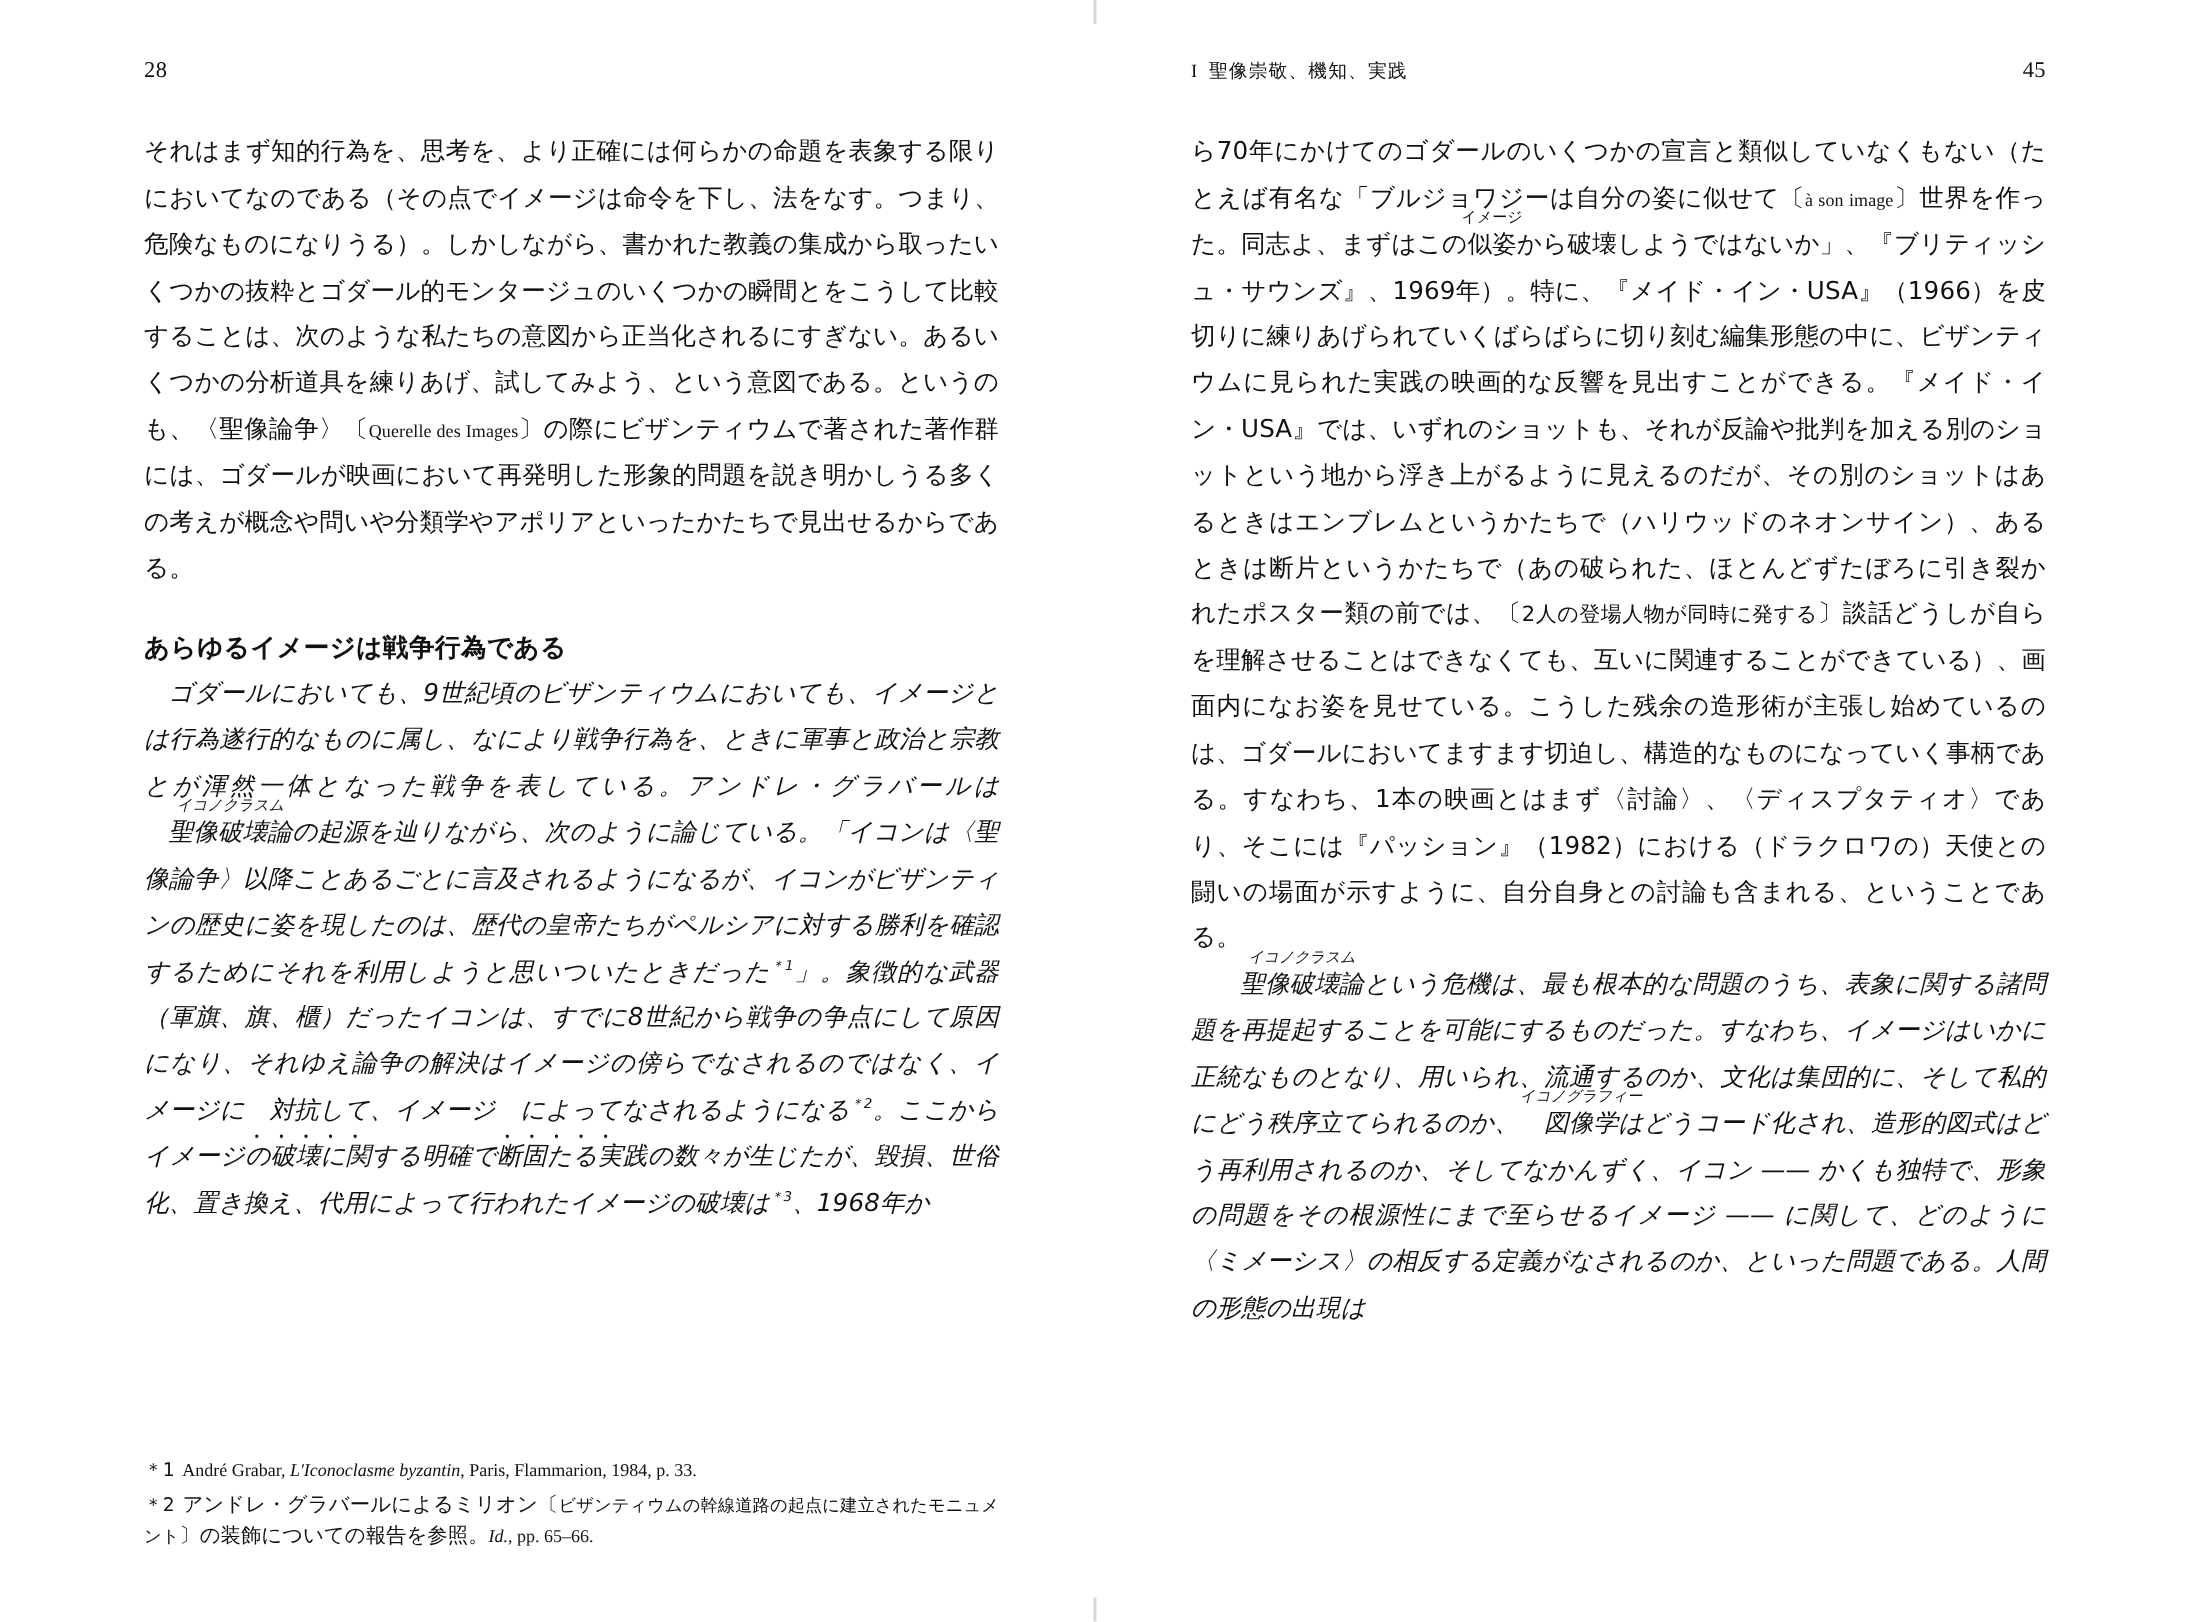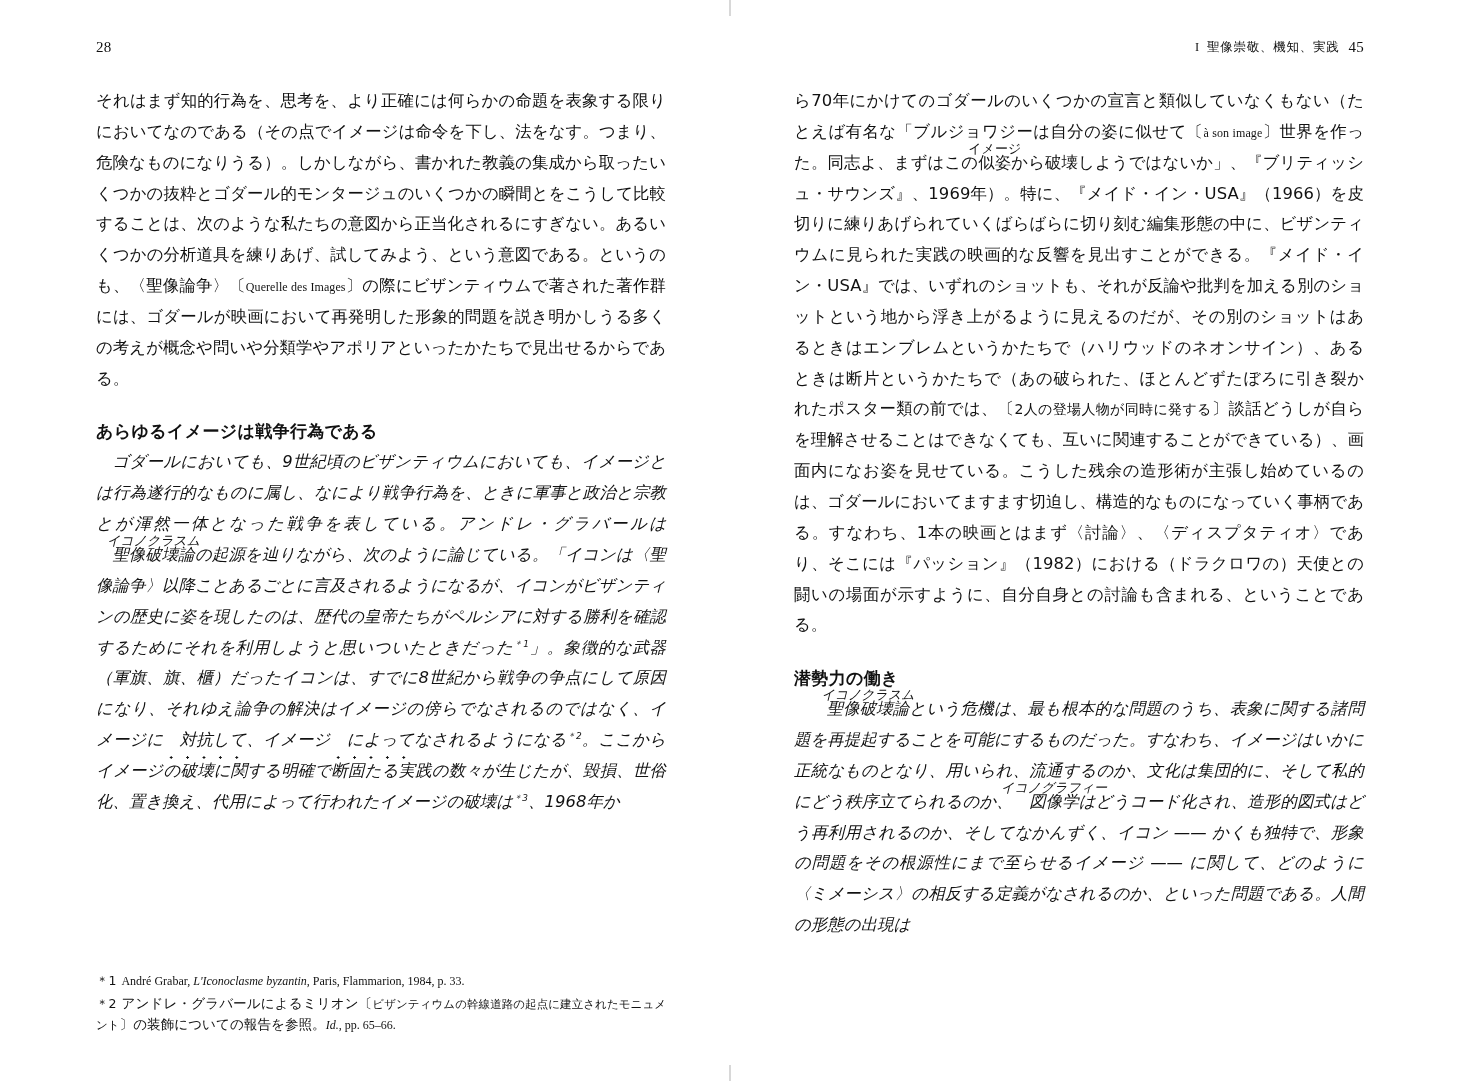--- a/index.html
+++ b/index.html
@@ -45,21 +45,21 @@
     font-size: 13px;
     letter-spacing: 0.02em;
     height: 22px;
     display: flex;
     align-items: center;
   }
   .runhead-left {
     justify-content: flex-start;
   }
   .runhead-right {
-    justify-content: flex-end;
+    justify-content: space-between;
     gap: 9px;
   }
   .folio {
     font-family: "Liberation Serif", serif;
     font-size: 15px;
   }
   .runhead-title {
     font-family: "Liberation Sans", sans-serif;
     font-size: 12.5px;
     letter-spacing: 0.06em;
@@ -130,21 +130,21 @@
     font-size: 9px;
     vertical-align: super;
     font-family: "DejaVu Sans", sans-serif;
   }
   .rb { position: relative; display: inline-block; }
   .rb > .rt {
     position: absolute;
     top: -11px;
     left: 50%;
     transform: translateX(-50%);
-    font-size: 13px;
+    font-size: 10px;
     white-space: nowrap;
     letter-spacing: 0;
     font-weight: normal;
   }
   .emphdots {
     position: relative;
     display: inline-block;
   }
   .emphdots::after {
     content: "";
@@ -188,21 +188,20 @@
       <span>
         <span class="runhead-chapnum">I</span>
         <span class="runhead-title">聖像崇敬、機知、実践</span>
       </span>
       <span class="folio">45</span>
     </div>
 
     <div class="body-col">
       <p class="jp">ら70年にかけてのゴダールのいくつかの宣言と類似していなくもない（たとえば有名な「ブルジョワジーは自分の姿に似せて〔<span class="latin-up">à son image</span>〕世界を作った。同志よ、まずはこの<span class="rb"><span class="rt">イメージ</span>似姿</span>から破壊しようではないか」、『ブリティッシュ・サウンズ』、1969年）。特に、『メイド・イン・USA』（1966）を皮切りに練りあげられていくばらばらに切り刻む編集形態の中に、ビザンティウムに見られた実践の映画的な反響を見出すことができる。『メイド・イン・USA』では、いずれのショットも、それが反論や批判を加える別のショットという地から浮き上がるように見えるのだが、その別のショットはあるときはエンブレムというかたちで（ハリウッドのネオンサイン）、あるときは断片というかたちで（あの破られた、ほとんどずたぼろに引き裂かれたポスター類の前では、〔<span style="font-size:14px">2人の登場人物が同時に発する</span>〕談話どうしが自らを理解させることはできなくても、互いに関連することができている）、画面内になお姿を見せている。こうした残余の造形術が主張し始めているのは、ゴダールにおいてますます切迫し、構造的なものになっていく事柄である。すなわち、1本の映画とはまず〈討論〉、〈ディスプタティオ〉であり、そこには『パッション』（1982）における（ドラクロワの）天使との闘いの場面が示すように、自分自身との討論も含まれる、ということである。</p>
 
-      <h2 class="jp-head">潜勢力の働き</h2>
 
       <p class="jp indent"><span class="rb"><span class="rt">イコノクラスム</span>聖像破壊論</span>という危機は、最も根本的な問題のうち、表象に関する諸問題を再提起することを可能にするものだった。すなわち、イメージはいかに正統なものとなり、用いられ、流通するのか、文化は集団的に、そして私的にどう秩序立てられるのか、<span class="rb"><span class="rt">イコノグラフィー</span>図像学</span>はどうコード化され、造形的図式はどう再利用されるのか、そしてなかんずく、イコン —— かくも独特で、形象の問題をその根源性にまで至らせるイメージ —— に関して、どのように〈ミメーシス〉の相反する定義がなされるのか、といった問題である。人間の形態の出現は</p>
     </div>
   </div>
 
   <div class="gutter-mark gutter-top"></div>
   <div class="gutter-mark gutter-bottom"></div>
 </div>
 
 </body></html>

